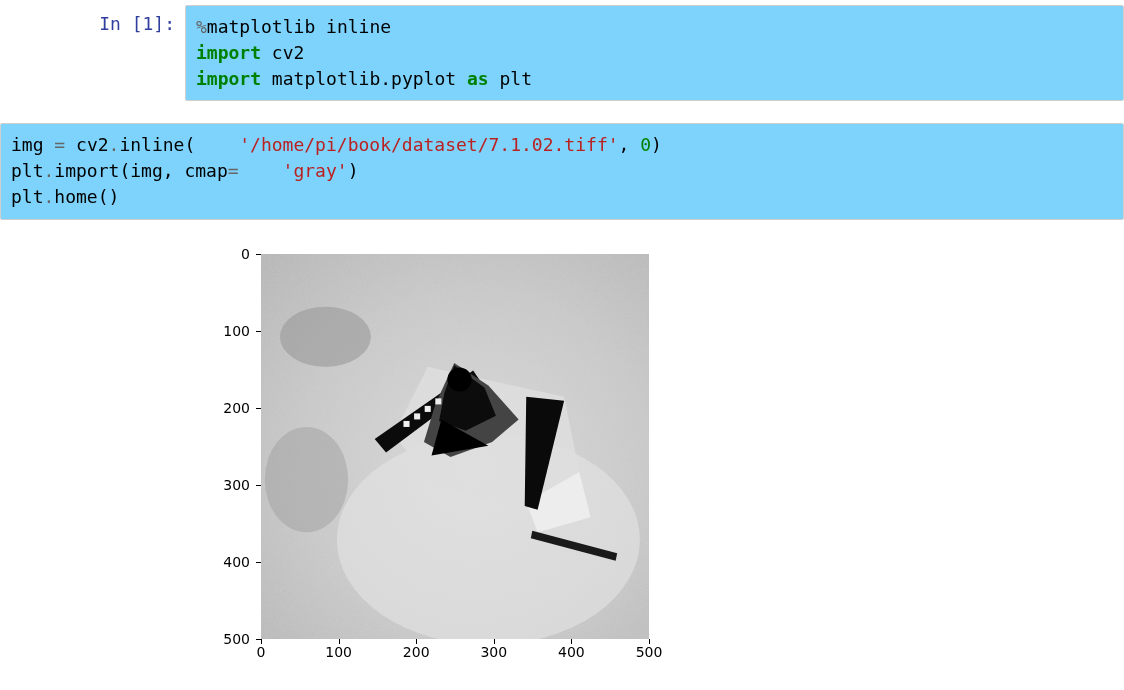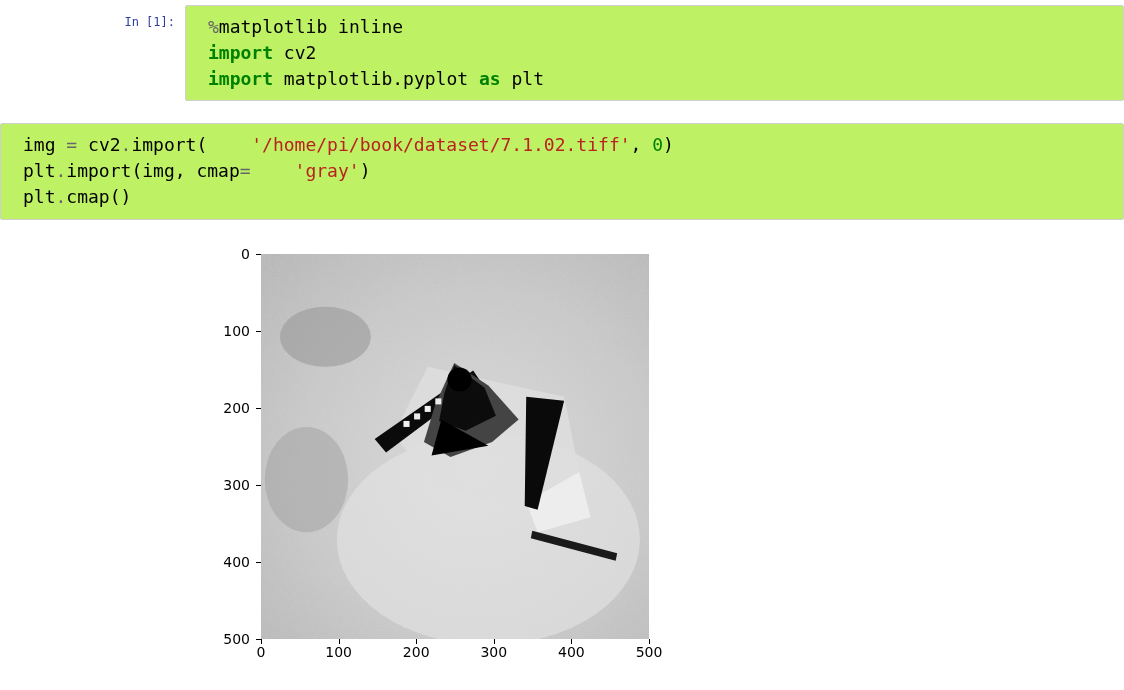--- a/index.html
+++ b/index.html
@@ -21,30 +21,30 @@
     }
     .prompt-area {
       width: 185px;
       flex-shrink: 0;
       text-align: right;
       padding-right: 10px;
       padding-top: 8px;
     }
     .prompt {
       font-family: "DejaVu Sans Mono", Menlo, Consolas, monospace;
-      font-size: 12px;
+      font-size: 18px;
       color: #303f9f;
       font-weight: normal;
     }
     .input-area {
       flex: 1;
-      background: #bef264;
+      background: #7dd3fc;
       border: 1px solid #cfcfcf;
       border-radius: 2px;
-      padding: 8px 22px;
+      padding: 8px 10px;
       font-family: "DejaVu Sans Mono", Menlo, Consolas, monospace;
       font-size: 18px;
       line-height: 1.45;
       color: #000000;
       white-space: pre;
       overflow: hidden;
     }
     .input-area .keyword {
       color: #008000;
       font-weight: bold;
@@ -123,23 +123,23 @@
 <div class="cell">
   <div class="prompt-area">
     <span class="prompt">In [1]:</span>
   </div>
   <div class="input-area"><span class="op">%</span><span>matplotlib inline</span>
 <span class="keyword">import</span><span> cv2</span>
 <span class="keyword">import</span><span> matplotlib.pyplot </span><span class="keyword">as</span><span> plt</span></div>
 </div>
 
 <div class="cell">
-  <div class="input-area"><span>img </span><span class="op">=</span><span> cv2</span><span class="op">.</span><span>import(</span><span class="string">'/home/pi/book/dataset/7.1.02.tiff'</span><span>, </span><span class="number">0</span><span>)</span>
+  <div class="input-area"><span>img </span><span class="op">=</span><span> cv2</span><span class="op">.</span><span>inline(</span><span class="string">'/home/pi/book/dataset/7.1.02.tiff'</span><span>, </span><span class="number">0</span><span>)</span>
 <span>plt</span><span class="op">.</span><span>import(img, cmap</span><span class="op">=</span><span class="string">'gray'</span><span>)</span>
-<span>plt</span><span class="op">.</span><span>cmap()</span></div>
+<span>plt</span><span class="op">.</span><span>home()</span></div>
 </div>
 
 <div class="output-cell">
   <div class="prompt-area"></div>
   <div class="output-area">
     <div class="plot-container">
 
       <div class="axis-tick-y" style="top:12px">0</div>
       <div class="tick-mark-y" style="top:12px"></div>
       <div class="axis-tick-y" style="top:89px">100</div>

